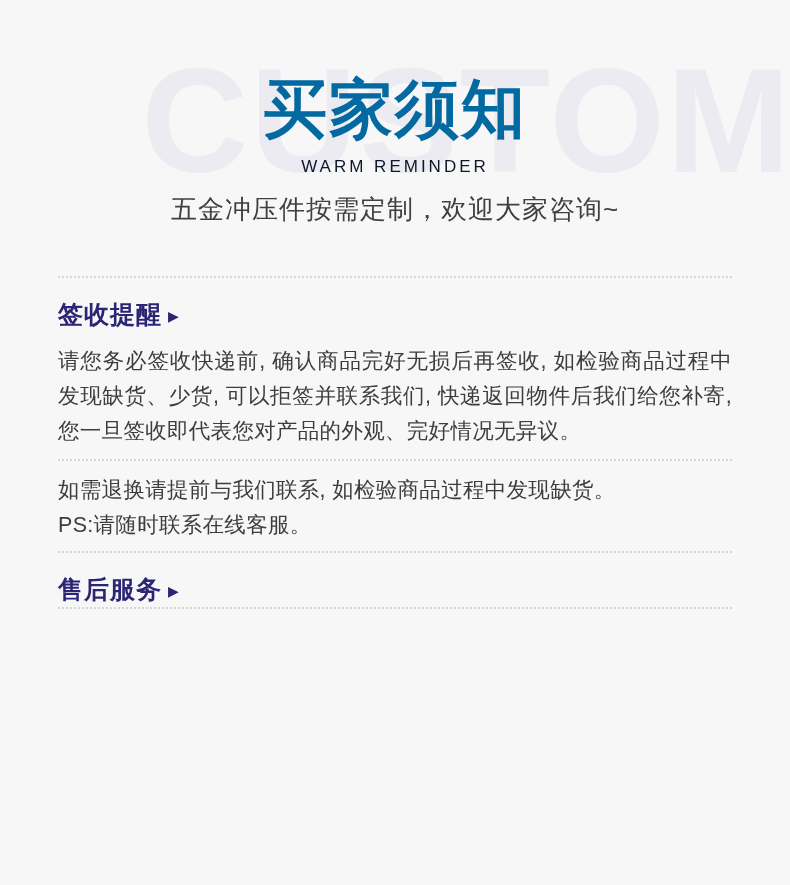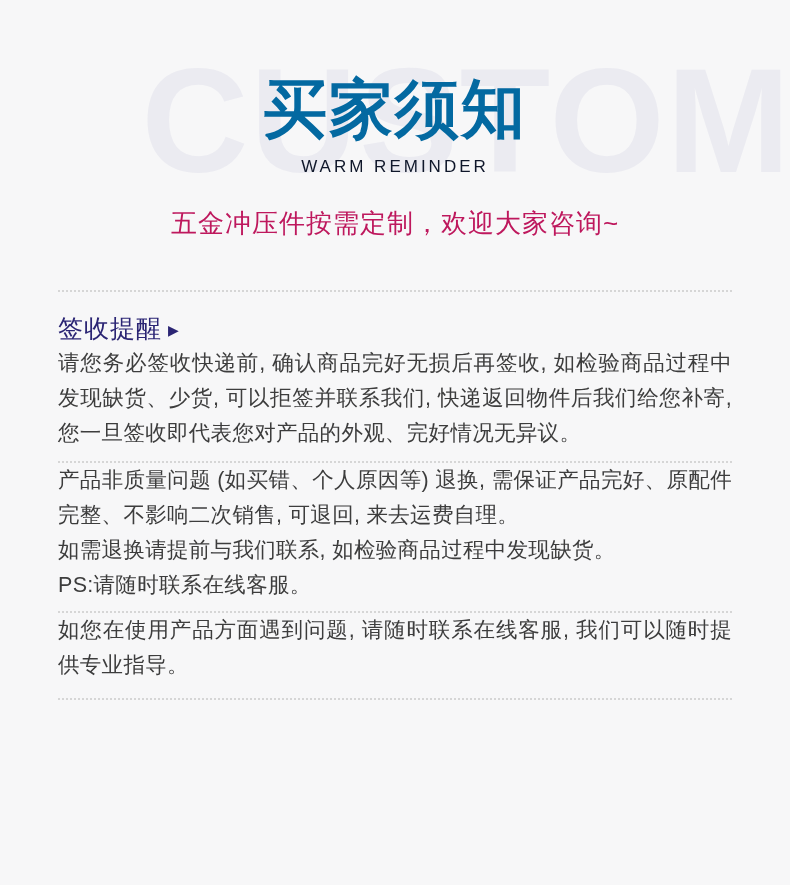--- a/index.html
+++ b/index.html
@@ -37,47 +37,47 @@
     letter-spacing: 2px;
     line-height: 1.05;
   }
   .subtitle {
     margin-top: 14px;
     font-size: 17px;
     letter-spacing: 3px;
     color: #0f172a;
   }
   .tagline {
-    margin-top: 29px;
+    margin-top: 15px;
     font-size: 26px;
-    color: #be185d;
+    color: #404040;
     letter-spacing: 1px;
     text-align: center;
   }
   .body-wrap { padding: 0 58px; }
   .divider {
     border-top: 2px dotted #d6d6d6;
     height: 0;
   }
   .divider.first { margin-top: 49px; }
   .sec-head {
     margin-top: 20px;
     font-size: 25px;
-    font-weight: normal;
+    font-weight: bold;
     color: #2b2574;
     line-height: 32px;
     letter-spacing: 1px;
   }
   .sec-head .arrow {
     font-size: 14px;
     margin-left: 6px;
     vertical-align: 2px;
   }
   .sec-body {
-    margin-top: 0;
+    margin-top: 12px;
     margin-bottom: 10px;
     font-size: 21.5px;
     line-height: 35px;
     color: #3d3d3d;
     letter-spacing: 0.3px;
     text-align: justify;
   }
   .sec-body .line { display: block; }
   .section-2 .sec-body { margin-bottom: 8px; }
   .section-3 .sec-body { margin-bottom: 15px; }
@@ -107,31 +107,30 @@
         </div>
         <div class="sec-body">
           <span class="line">请您务必签收快递前, 确认商品完好无损后再签收, 如检验商品过程中发现缺货、少货, 可以拒签并联系我们, 快递返回物件后我们给您补寄, 您一旦签收即代表您对产品的外观、完好情况无异议。</span>
         </div>
       </div>
 
       <div class="divider"></div>
 
       <div class="section section-2">
         <div class="sec-body">
-          <span class="line">产品非质量问题 (如买错、个人原因等) 退换, 需保证产品完好、原配件完整、不影响二次销售, 可退回, 来去运费自理。</span>
           <span class="line">如需退换请提前与我们联系, 如检验商品过程中发现缺货。</span>
           <span class="line">PS:请随时联系在线客服。</span>
         </div>
       </div>
 
       <div class="divider"></div>
 
       <div class="section section-3">
-        <div class="sec-body">
-          <span class="line">如您在使用产品方面遇到问题, 请随时联系在线客服, 我们可以随时提供专业指导。</span>
+        <div class="sec-head">
+          <span>售后服务</span><span class="arrow">▶</span>
         </div>
       </div>
 
       <div class="divider"></div>
 
     </div>
   </div>
 </div>
 
 </body></html>

